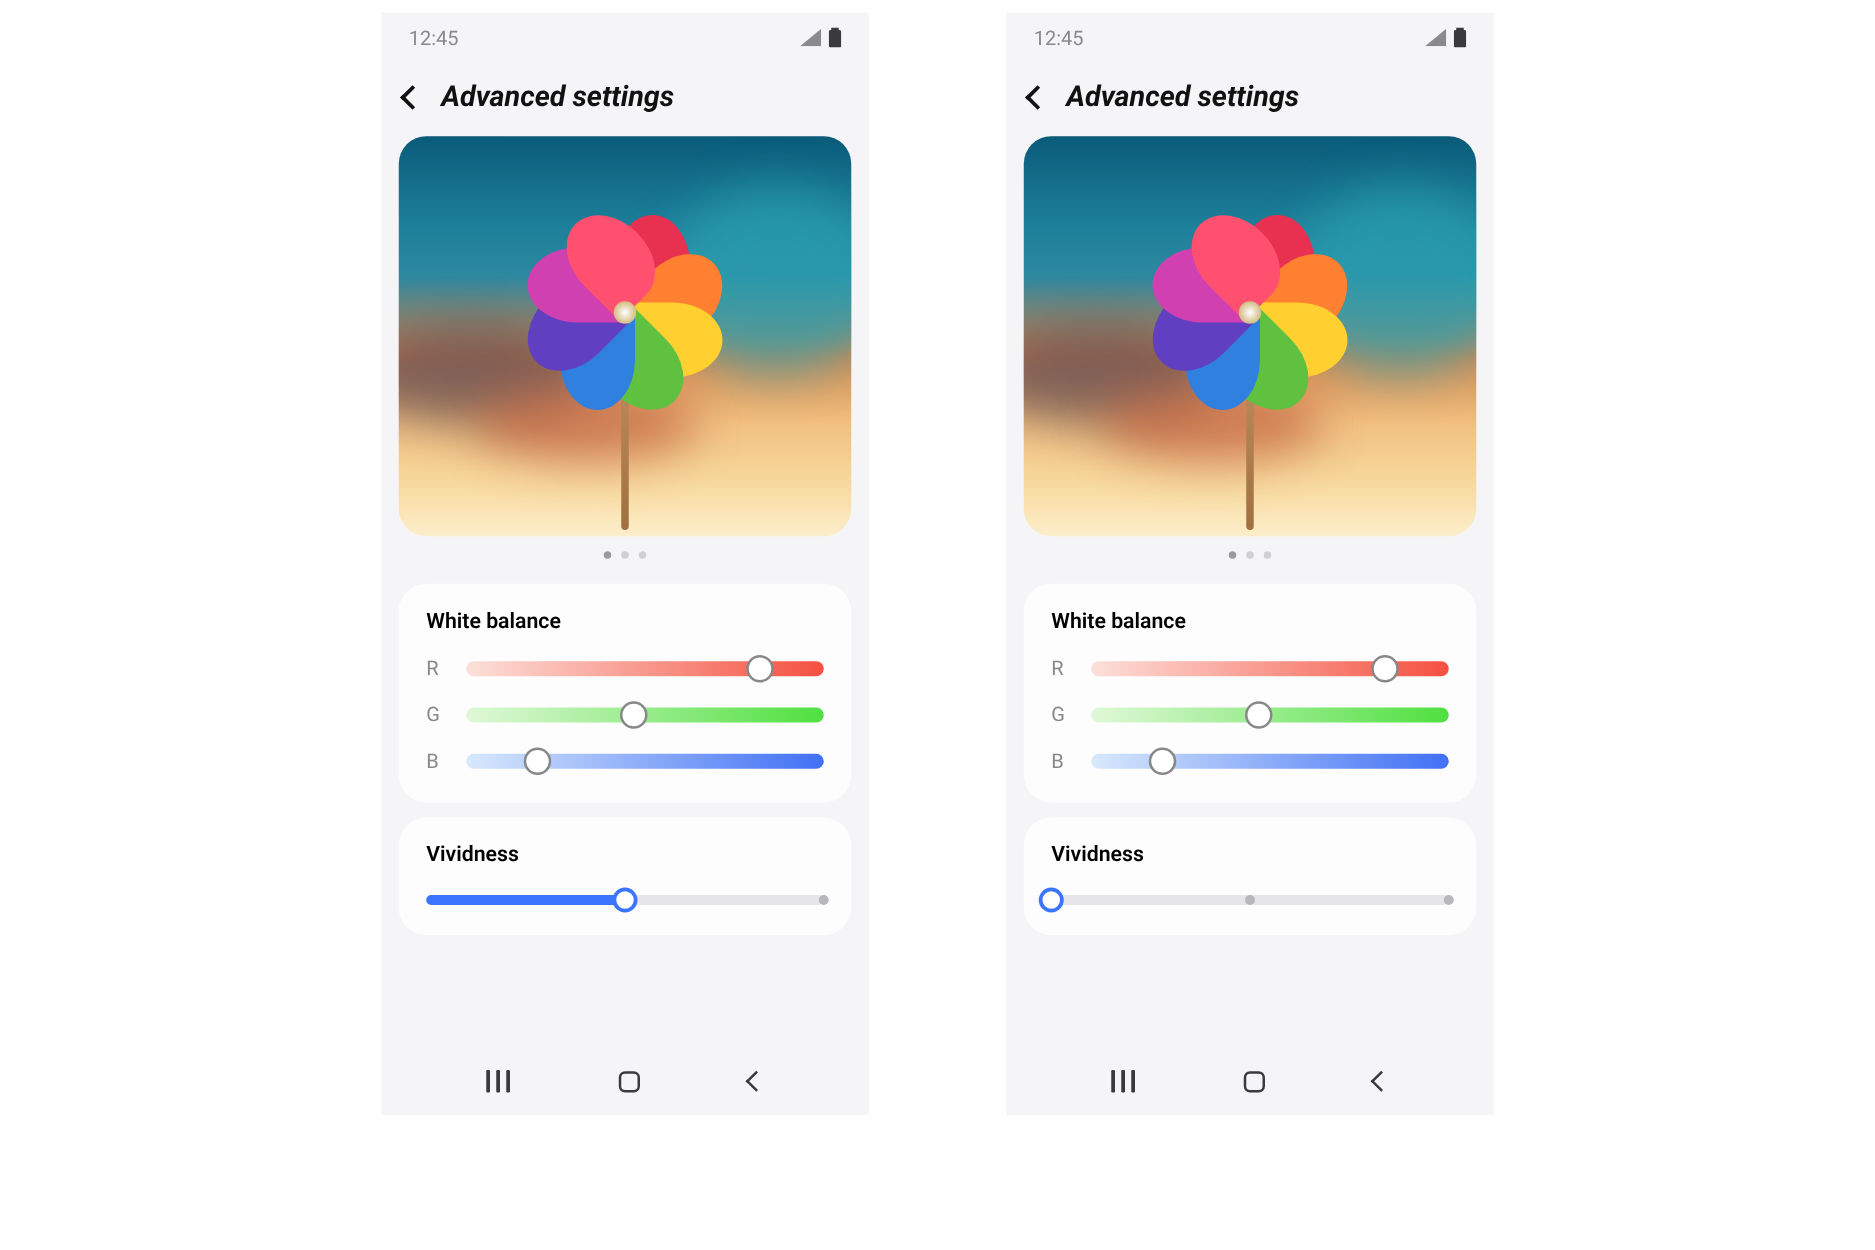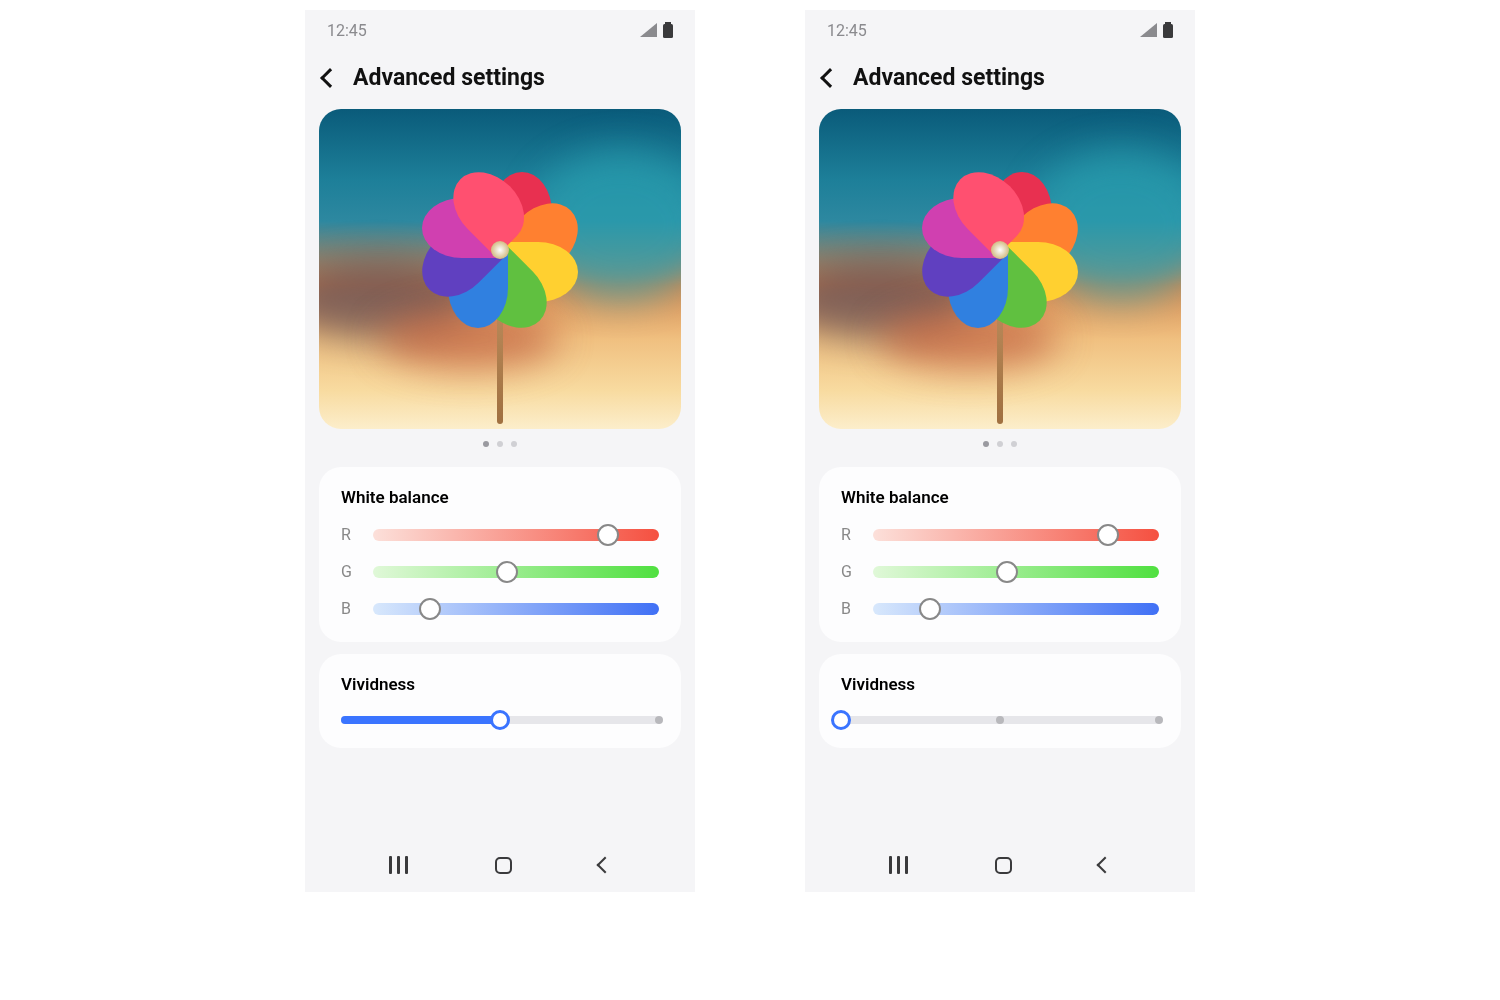--- a/index.html
+++ b/index.html
@@ -31,20 +31,21 @@
     padding: 0 22px;
     color: #8a8a8e;
     font-size: 16px;
   }
   .status-right { display: flex; align-items: center; gap: 6px; }
   .header {
     display: flex;
     align-items: center;
     padding: 14px 18px 18px 18px;
     gap: 16px;
+    font-style: italic;
   }
   .back-chev {
     width: 14px;
     height: 14px;
     border-left: 3px solid #111;
     border-bottom: 3px solid #111;
     transform: rotate(45deg);
   }
   .header h1 {
     font-size: 23px;

